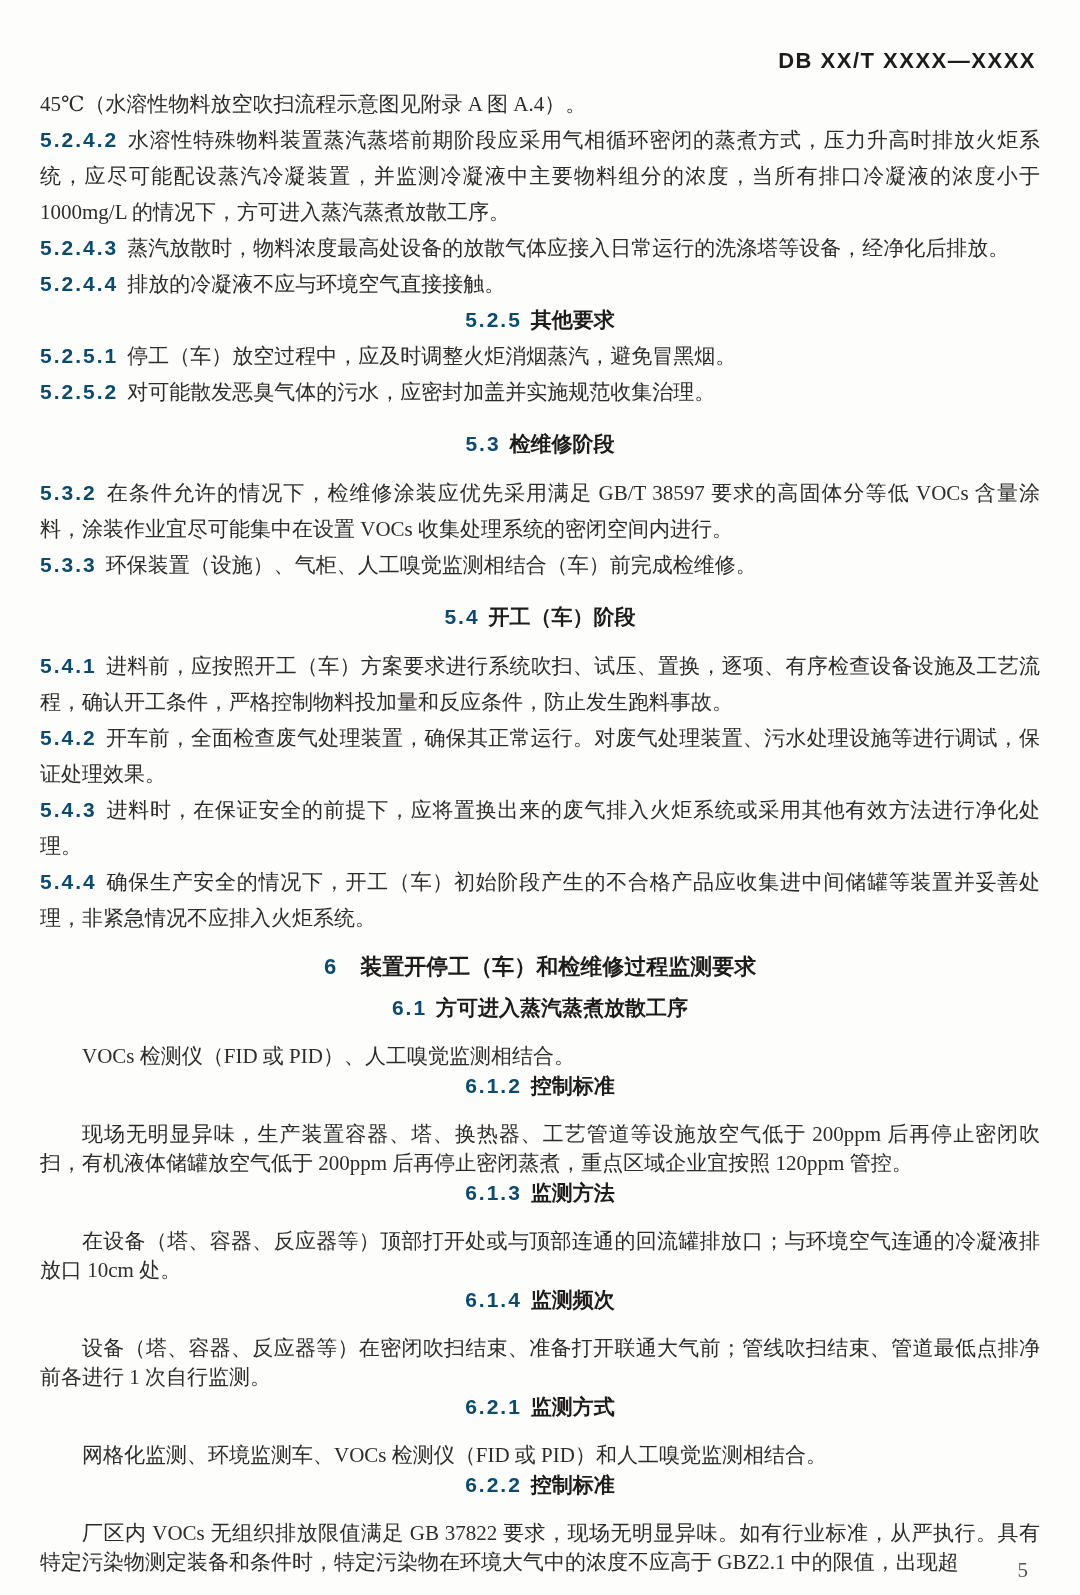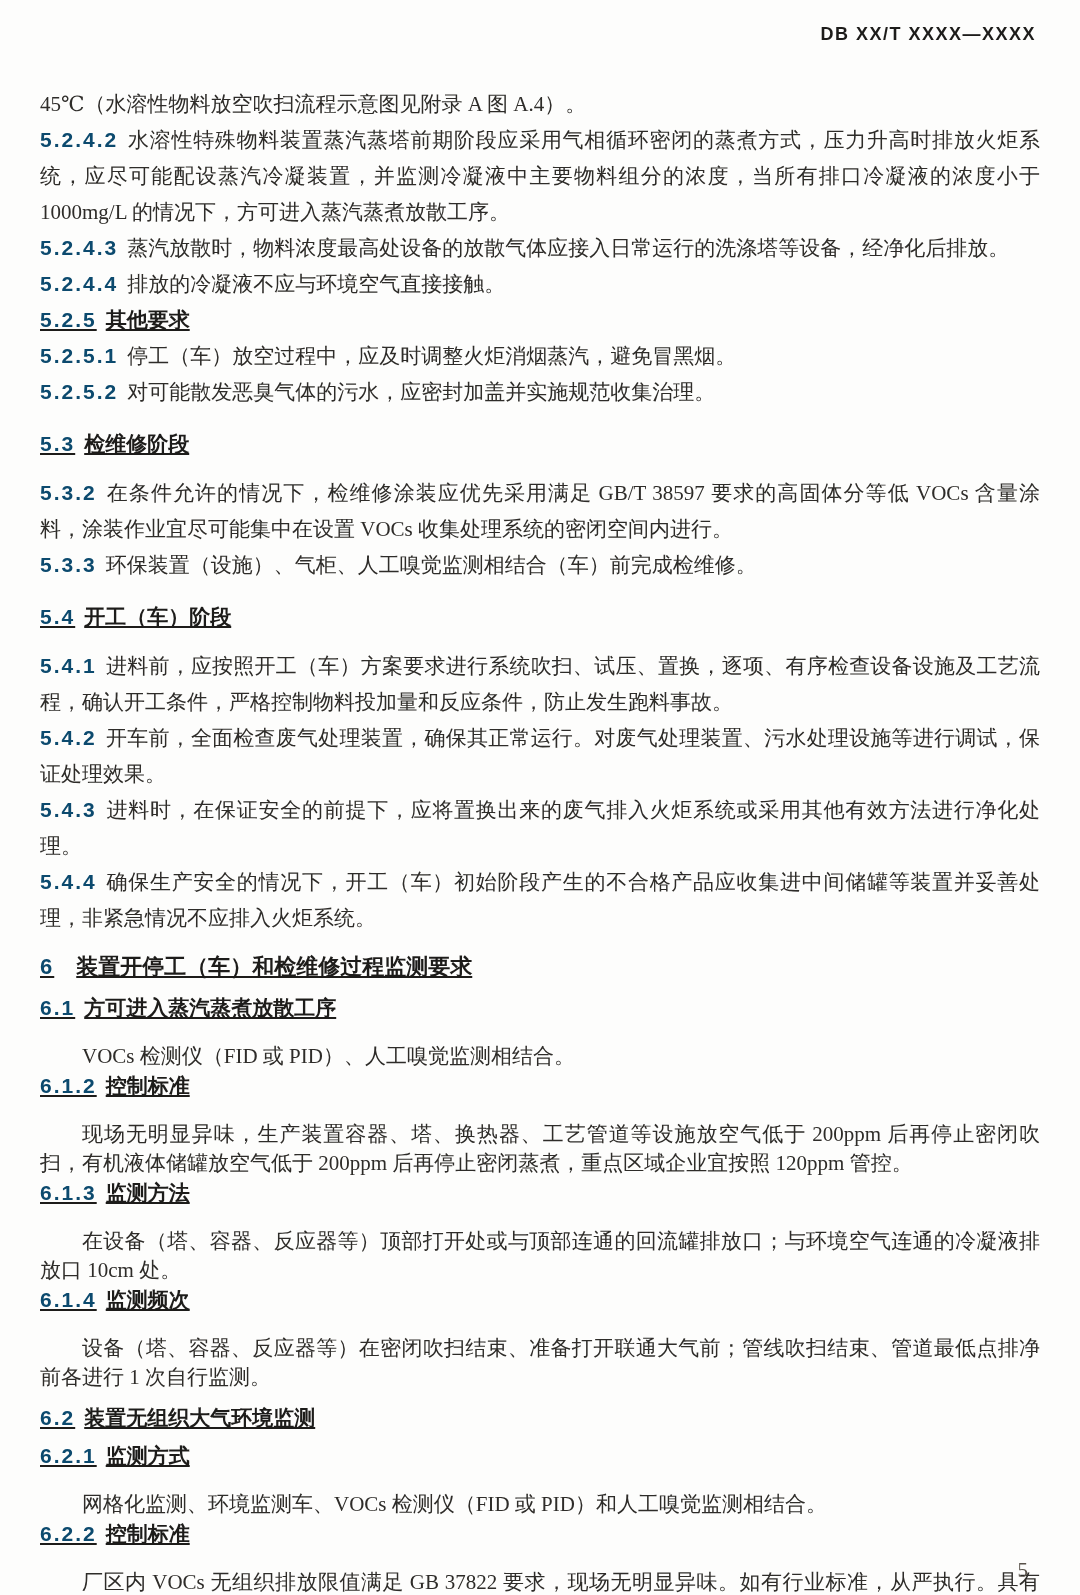--- a/index.html
+++ b/index.html
@@ -12,25 +12,25 @@
     width: 1080px;
     height: 1595px;
     margin: 0 auto;
     background: #fdfdfc;
     overflow: hidden;
     font-family: "Liberation Serif", "DejaVu Serif", serif;
     color: #2e2c29;
   }
   .doc-header {
     position: absolute;
-    top: 24px;
+    top: 48px;
     right: 44px;
     font-family: "Liberation Sans", "DejaVu Sans", sans-serif;
     font-weight: 700;
-    font-size: 18px;
+    font-size: 22px;
     letter-spacing: 1.5px;
     color: #1d1c1a;
   }
   .content {
     position: absolute;
     top: 86px;
     left: 40px;
     width: 1000px;
   }
   .block {
@@ -44,22 +44,21 @@
     font-weight: 700;
     color: #0c4a6e;
     letter-spacing: 2px;
     margin-right: 9px;
     white-space: nowrap;
   }
   .h1, .h2, .h3 {
     font-family: "Liberation Sans", "DejaVu Sans", sans-serif;
     font-weight: 700;
     color: #1d1c1a;
-    text-align: left;
-    text-decoration: underline;
+    text-align: center;
   }
   .h1 { font-size: 22px; margin: 16px 0 12px 0; }
   .h1 .num { margin-right: 22px; }
   .h2.loose { margin: 16px 0 13px 0; }
   .h2.tight { margin: 11px 0 9px 0; }
   .h3 { margin: 0; }
   .indent { text-indent: 2em; margin-top: 20px; }
   .page-number {
     position: absolute;
     bottom: 12px;
@@ -93,21 +92,20 @@
       <div class="block clause loose"><span class="num">5.4.4</span><span class="txt">确保生产安全的情况下，开工（车）初始阶段产生的不合格产品应收集进中间储罐等装置并妥善处理，非紧急情况不应排入火炬系统。</span></div>
       <div class="block h1 tight"><span class="num">6</span><span class="txt">装置开停工（车）和检维修过程监测要求</span></div>
       <div class="block h2 tight"><span class="num">6.1</span><span class="txt">方可进入蒸汽蒸煮放散工序</span></div>
       <div class="block indent tight"><span class="txt">VOCs 检测仪（FID 或 PID）、人工嗅觉监测相结合。</span></div>
       <div class="block h3 tight"><span class="num">6.1.2</span><span class="txt">控制标准</span></div>
       <div class="block indent tight"><span class="txt">现场无明显异味，生产装置容器、塔、换热器、工艺管道等设施放空气低于 200ppm 后再停止密闭吹扫，有机液体储罐放空气低于 200ppm 后再停止密闭蒸煮，重点区域企业宜按照 120ppm 管控。</span></div>
       <div class="block h3 tight"><span class="num">6.1.3</span><span class="txt">监测方法</span></div>
       <div class="block indent tight"><span class="txt">在设备（塔、容器、反应器等）顶部打开处或与顶部连通的回流罐排放口；与环境空气连通的冷凝液排放口 10cm 处。</span></div>
       <div class="block h3 tight"><span class="num">6.1.4</span><span class="txt">监测频次</span></div>
       <div class="block indent tight"><span class="txt">设备（塔、容器、反应器等）在密闭吹扫结束、准备打开联通大气前；管线吹扫结束、管道最低点排净前各进行 1 次自行监测。</span></div>
-      <div class="block h2 tight"><span class="num">6.2</span><span class="txt">装置无组织大气环境监测</span></div>
       <div class="block h3 tight"><span class="num">6.2.1</span><span class="txt">监测方式</span></div>
       <div class="block indent tight"><span class="txt">网格化监测、环境监测车、VOCs 检测仪（FID 或 PID）和人工嗅觉监测相结合。</span></div>
       <div class="block h3 tight"><span class="num">6.2.2</span><span class="txt">控制标准</span></div>
       <div class="block indent tight"><span class="txt">厂区内 VOCs 无组织排放限值满足 GB 37822 要求，现场无明显异味。如有行业标准，从严执行。具有特定污染物测定装备和条件时，特定污染物在环境大气中的浓度不应高于 GBZ2.1 中的限值，出现超</span></div>
     </div>
 
   <div class="page-number">5</div>
 </div>
 
 </body></html>

